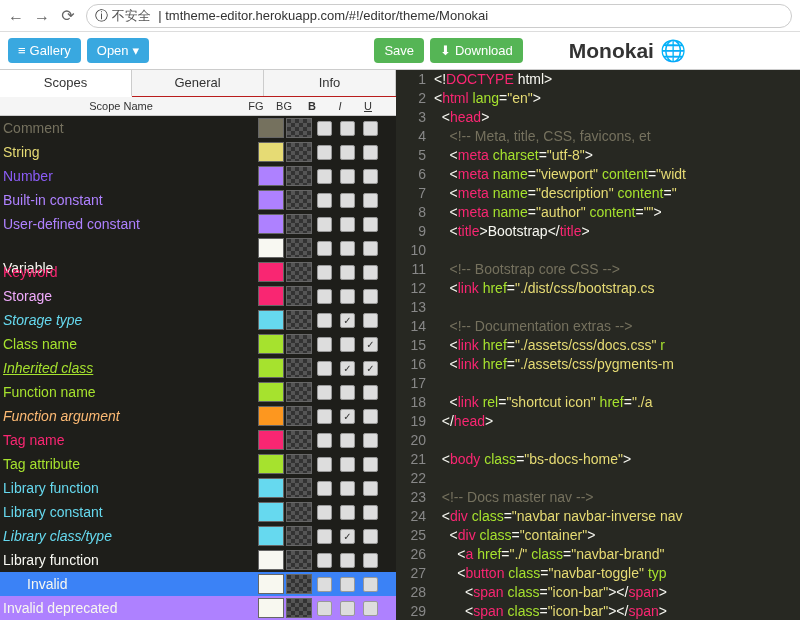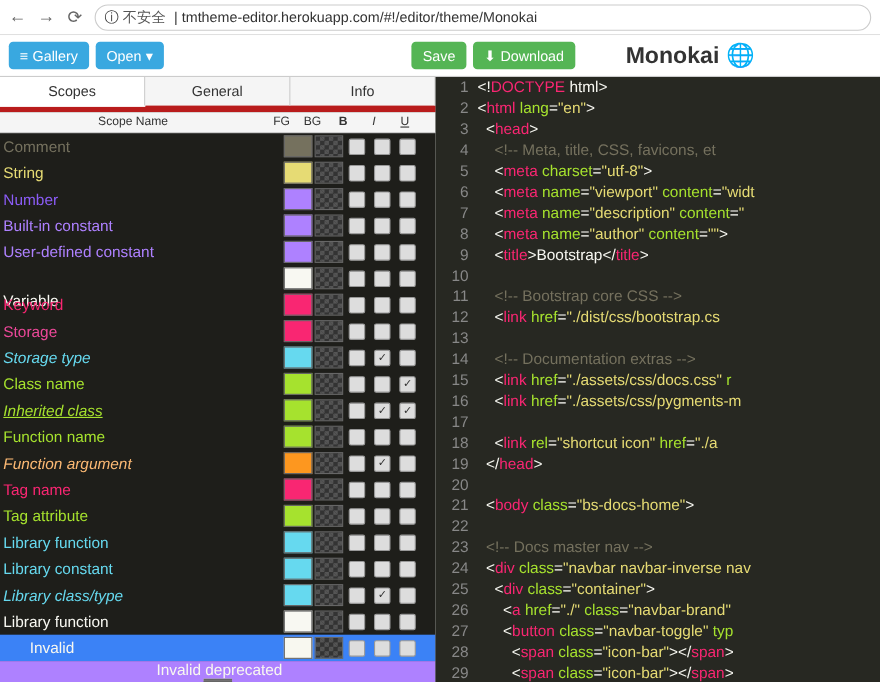--- a/index.html
+++ b/index.html
@@ -7,21 +7,21 @@
 .browser-bar { height:32px; display:flex; align-items:center; gap:10px; padding:0 8px; border-bottom:1px solid #ddd; }
 .nav-btn { width:16px; height:16px; display:flex; align-items:center; justify-content:center; color:#666; cursor:pointer; }
 .url-bar { flex:1; height:24px; border:1px solid #ccc; border-radius:14px; display:flex; align-items:center; padding:0 8px; font-size:13px; color:#333; }
 .url-bar .insecure { color:#555; margin-right:4px; }
 .toolbar { height:38px; background:#fff; display:flex; align-items:center; padding:0 8px; gap:6px; border-bottom:1px solid #ccc; }
 .btn { padding:5px 10px; border-radius:4px; font-size:13px; color:#fff; border:none; cursor:pointer; display:flex; align-items:center; gap:4px; }
 .btn-blue { background:#39a8e0; }
 .btn-green { background:#55b555; }
 .main { display:flex; height:550px; }
 .left { width:396px; background:#1e1e1a; display:flex; flex-direction:column; }
-.tabs { display:flex; background:#f5f5f5; border-bottom:6px solid #b91c1c; }
+.tabs { display:flex; background:#f5f5f5; border-bottom:1px solid #b91c1c; }
 .tab { flex:1; text-align:center; padding:5px 0; font-size:13px; border-right:1px solid #ccc; cursor:pointer; color:#333; }
 .tab.active { background:#fff; border-bottom:2px solid #fff; margin-bottom:-1px; }
 .th-row { display:flex; background:#f5f5f5; border-bottom:1px solid #ccc; font-size:11px; color:#333; }
 .th-name { flex:1; text-align:center; padding:3px; }
 .th-col { width:28px; text-align:center; padding:3px; }
 .scope-list { flex:1; overflow:hidden; }
 .scope-row { display:flex; align-items:center; height:24px; font-family:Consolas,monospace; font-size:14px; }
 .scope-name { flex:1; padding-left:3px; white-space:nowrap; }
 .swatch { width:26px; height:20px; margin:0 1px; border:1px solid #666; }
 .swatch.trans { background-image:linear-gradient(45deg,#555 25%,transparent 25%,transparent 75%,#555 75%),linear-gradient(45deg,#555 25%,#333 25%,#333 75%,#555 75%); background-size:8px 8px; background-position:0 0,4px 4px; }
@@ -143,21 +143,21 @@
         <div class="scope-row">
           <div class="scope-name" style="color: rgb(249, 38, 114);">Keyword</div>
           <div class="swatch" style="background: rgb(249, 38, 114);"></div>
           <div class="swatch trans"></div>
           <div class="cb"></div>
           <div class="cb"></div>
           <div class="cb"></div>
           <div style="width: 14px;"></div>
         </div>
         <div class="scope-row">
-          <div class="scope-name" style="color: #ec4899;">Storage</div>
+          <div class="scope-name" style="color: #f0abfc;">Storage</div>
           <div class="swatch" style="background: rgb(249, 38, 114);"></div>
           <div class="swatch trans"></div>
           <div class="cb"></div>
           <div class="cb"></div>
           <div class="cb"></div>
           <div style="width: 14px;"></div>
         </div>
         <div class="scope-row">
           <div class="scope-name" style="color: rgb(102, 217, 239); font-style: italic;">Storage type</div>
           <div class="swatch" style="background: rgb(102, 217, 239);"></div>
@@ -259,21 +259,21 @@
         </div>
         <div class="scope-row" style="background: #3b82f6; padding-left: 24px;">
           <div class="scope-name" style="color: rgb(248, 248, 240);">Invalid</div>
           <div class="swatch" style="background: rgb(248, 248, 240);"></div>
           <div class="swatch trans"></div>
           <div class="cb"></div>
           <div class="cb"></div>
           <div class="cb"></div>
           <div style="width: 14px;"></div>
         </div>
-        <div class="scope-row" style="background: rgb(174, 129, 255); flex-direction: column;">
+        <div class="scope-row" style="background: rgb(174, 129, 255);">
           <div class="scope-name" style="color: rgb(248, 248, 240);">Invalid deprecated</div>
           <div class="swatch" style="background: rgb(248, 248, 240);"></div>
           <div class="swatch trans"></div>
           <div class="cb"></div>
           <div class="cb"></div>
           <div class="cb"></div>
           <div style="width: 14px;"></div>
         </div>
       </div>
   </div>

